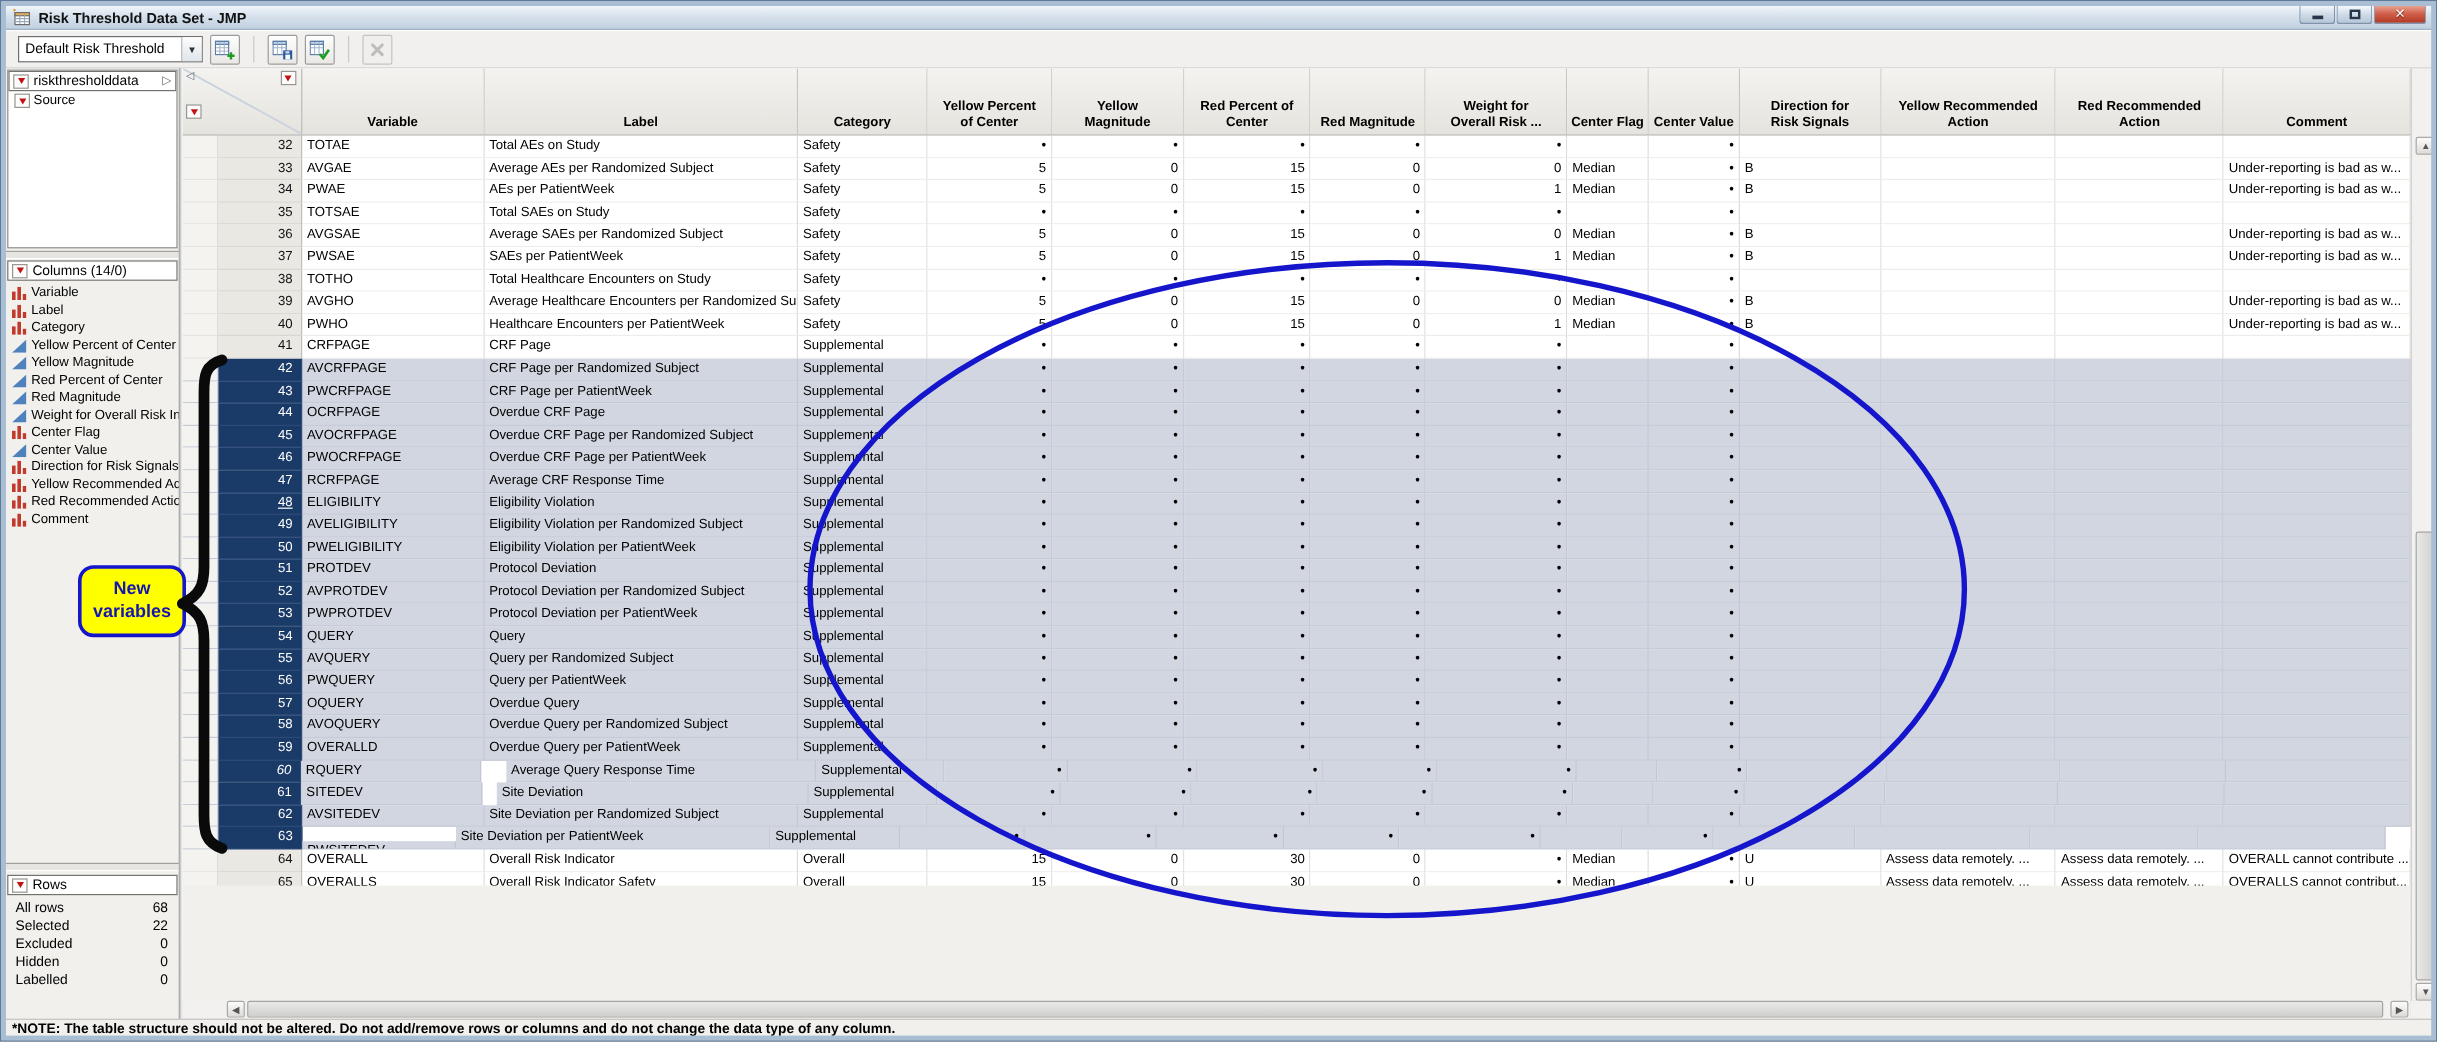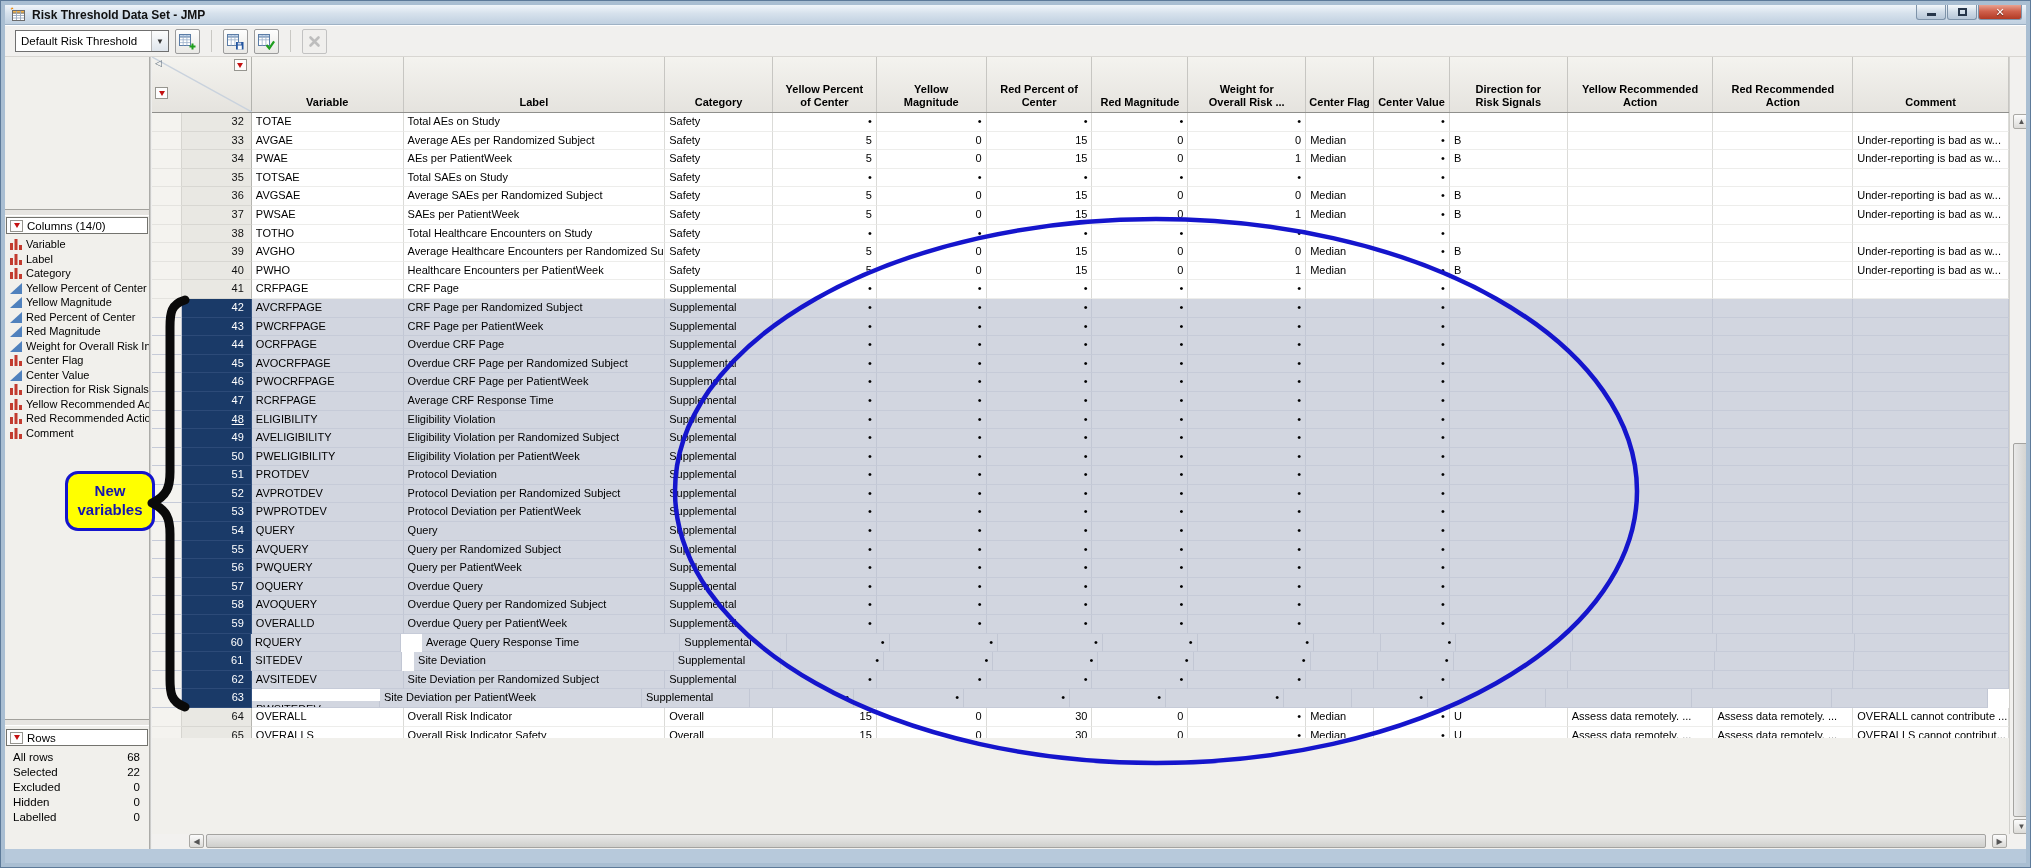--- a/index.html
+++ b/index.html
@@ -174,20 +174,35 @@
     <span class="tsep"></span>
     <button class="tbtn disabled">
       <svg width="15" height="15" viewBox="0 0 15 15">
         <path d="M3.5 3.5 L11.5 11.5 M11.5 3.5 L3.5 11.5" stroke="#bdbdbd" stroke-width="2.6" stroke-linecap="round"></path>
       </svg>
     </button>
   </div>
 
   <div class="sidebar">
 
+    <div class="panel-box" style="top:1px;height:149px;">
+      <div class="phdr">
+        <span class="rtbtn">
+            <i></i>
+          </span>
+        <span style="white-space:nowrap;overflow:hidden;">riskthresholddata</span>
+        <span class="disc">▷</span>
+      </div>
+      <div class="sb-item" style="height:16px;">
+        <span class="rtbtn">
+            <i></i>
+          </span>
+        <span>Source</span>
+      </div>
+    </div>
     <div class="divider" style="top:152px;"></div>
 
     <div class="phdr" style="position:absolute;left:1px;top:160px;width:142px;">
       <span class="rtbtn">
           <i></i>
         </span>
       <span>Columns (14/0)</span>
     </div>
     <div id="columns-list" style="position:absolute;left:0;top:180px;width:144px;">
         <div class="sb-item">
@@ -889,21 +904,21 @@
           <div class="cell num" style="width: 118px;">•</div>
           <div class="cell" style="width: 68px;"></div>
           <div class="cell num" style="width: 76px;">•</div>
           <div class="cell" style="width: 118px;"></div>
           <div class="cell" style="width: 146px;"></div>
           <div class="cell" style="width: 140px;"></div>
           <div class="cell" style="width: 156px;"></div>
         </div>
         <div class="trow sel">
           <div class="cell state" style="width: 30px;"></div>
-          <div class="cell rowno" style="width: 70px;">60</div>
+          <div class="cell rowno" style="width: 70px; font-style: italic;">60</div>
           <div class="cell" style="width: 152px;">RQUERY</div>
           <div class="cell" style="width: 262px; margin-left: 21px;">Average Query Response Time</div>
           <div class="cell" style="width: 108px;">Supplemental</div>
           <div class="cell num" style="width: 104px;">•</div>
           <div class="cell num" style="width: 110px;">•</div>
           <div class="cell num" style="width: 106px;">•</div>
           <div class="cell num" style="width: 96px;">•</div>
           <div class="cell num" style="width: 118px;">•</div>
           <div class="cell" style="width: 68px;"></div>
           <div class="cell num" style="width: 76px;">•</div>
@@ -1083,20 +1098,23 @@
     <div class="sc-thumb" style="left:3px;top:386px;width:17px;height:374px;"></div>
     <div class="sc-arrow" style="left:3px;top:762px;width:17px;height:15px;">▼</div>
   </div>
   <div class="hscroll">
     <div class="sc-arrow" style="left:37px;top:0;width:15px;height:14px;">◀</div>
     <div class="sc-thumb hthumb" style="left:54px;top:0;width:1780px;height:14px;"></div>
     <div class="sc-arrow" style="left:1840px;top:0;width:15px;height:14px;">▶</div>
   </div>
   <div class="sc-corner"></div>
 
+  <div class="notebar">
+    <span>*NOTE: The table structure should not be altered. Do not add/remove rows or columns and do not change the data type of any column.</span>
+  </div>
 
   <div class="callout" id="new-vars">
     <span>New
 variables</span>
   </div>
   <svg class="overlay">
     <ellipse cx="1155" cy="490" rx="481" ry="272" fill="none" stroke="#1515cc" stroke-width="4.5"></ellipse>
     <path d="M 184 299 C 170 303 169 312 169 326 L 169 471 C 169 486 166 495 151 502
              C 166 509 169 518 169 533 L 169 678 C 169 692 170 701 184 706" fill="none" stroke="#0a0a0a" stroke-width="9" stroke-linecap="round" stroke-linejoin="round"></path>
   </svg>

